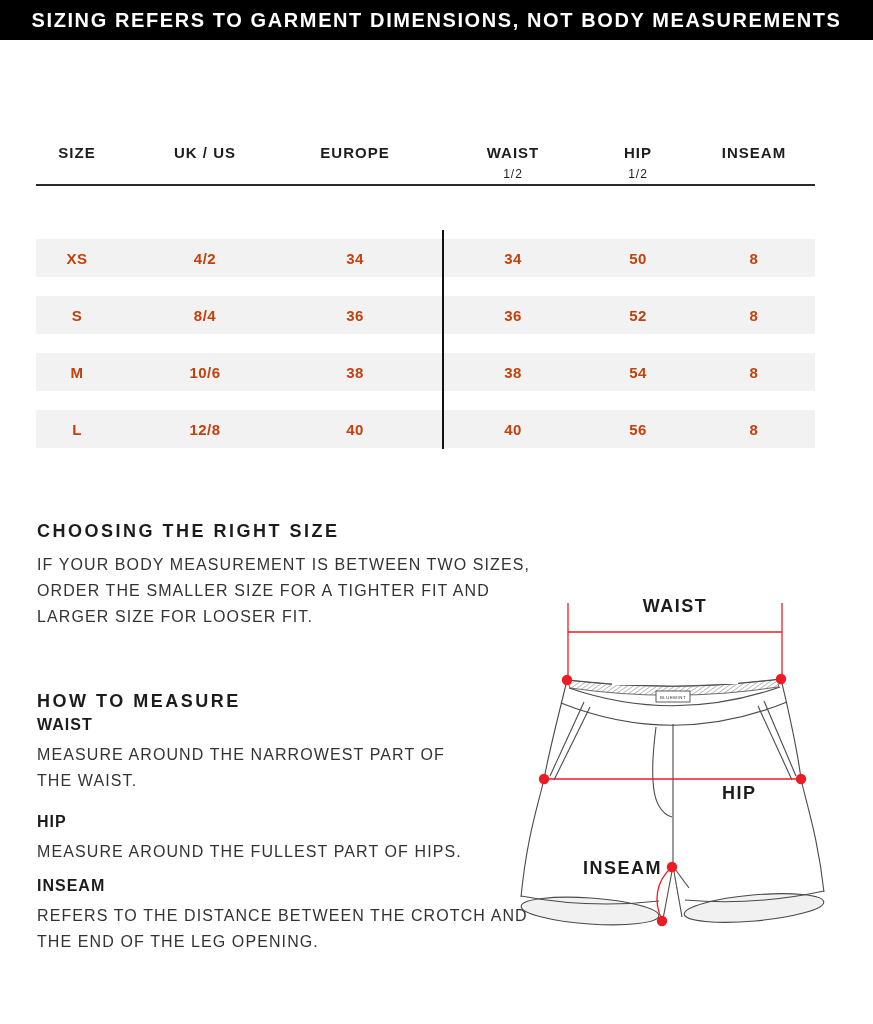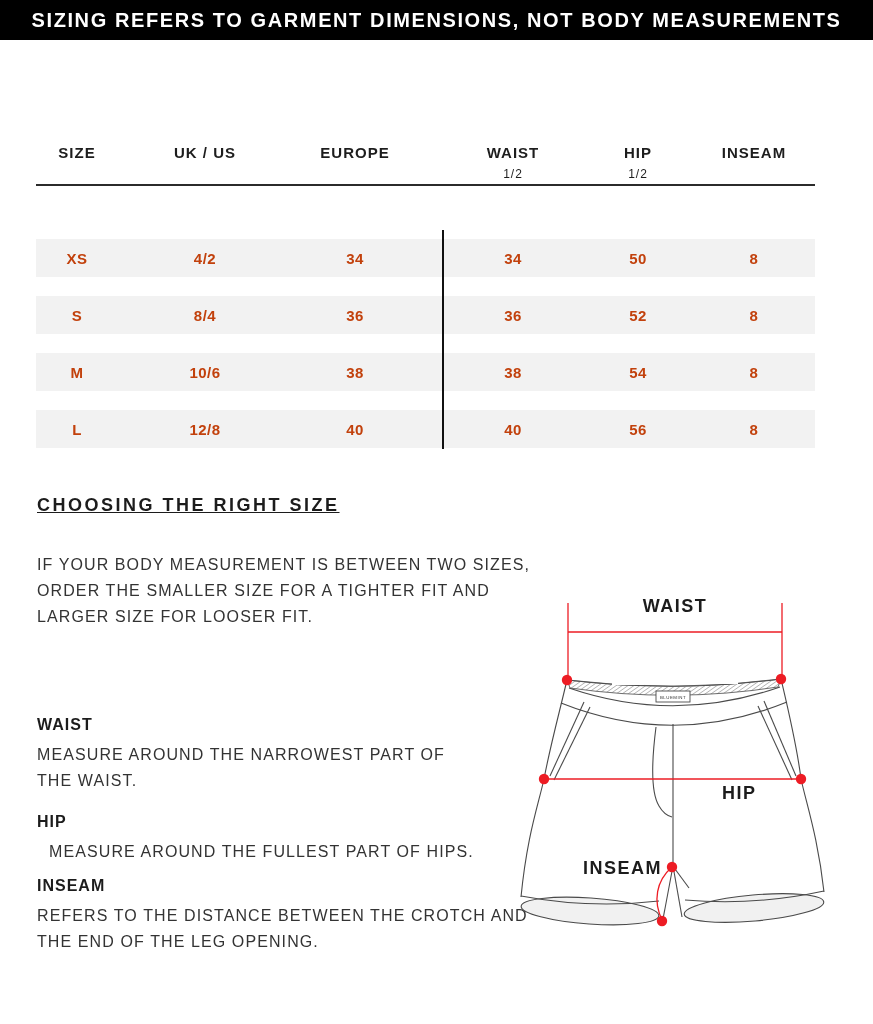--- a/index.html
+++ b/index.html
@@ -22,27 +22,27 @@
   .hsub{display:block;font-size:12px;font-weight:400;letter-spacing:1px;margin-top:3px;}
   .c0{width:82px;}.c1{width:174px;}.c2{width:126px;}.sp{width:25px;}
   .c3{width:140px;}.c4{width:110px;}.c5{width:122px;}
   .rule{position:absolute;left:36px;top:184px;width:779px;height:2px;background:#2b2b2b;}
   .trow{height:38px;background:#f2f2f2;align-items:center;}
   .r0{top:239px;}.r1{top:296px;}.r2{top:353px;}.r3{top:410px;}
   .tc{text-align:center;font-size:15px;font-weight:700;letter-spacing:.5px;color:#c2410c;}
   .vdivider{position:absolute;left:442px;top:230px;width:2px;height:219px;background:#111;}
   
   .sec-title{position:absolute;left:37px;font-size:18px;font-weight:700;letter-spacing:2.5px;color:#1c1c1c;white-space:nowrap;}
-  .t-choosing{top:480px;text-decoration:underline;}
+  .t-choosing{top:506px;}
   .t-measure{top:676px;}
   .body-text{position:absolute;left:37px;font-size:16px;font-weight:400;letter-spacing:1.1px;line-height:26px;color:#333;white-space:nowrap;}
   .b-intro{top:552px;}
   .sub-label{position:absolute;left:37px;font-size:16px;font-weight:700;letter-spacing:1px;color:#1c1c1c;}
   .l-waist{top:716px;}.b-waist{top:742px;}
-  .l-hip{top:813px;}.b-hip{top:839px;margin-left:12px;}
+  .l-hip{top:813px;}.b-hip{top:839px;}
   .l-inseam{top:877px;}.b-inseam{top:903px;}
   
   .diagram{position:absolute;left:500px;top:575px;width:350px;height:370px;}
   .dlabel{position:absolute;font-size:18px;font-weight:700;letter-spacing:1.5px;color:#1c1c1c;white-space:nowrap;}
   .dl-waist{left:605px;top:596px;width:140px;text-align:center;}
   .dl-hip{left:722px;top:783px;}
   .dl-inseam{left:583px;top:858px;}
 </style>
 </head>
 <body>
@@ -102,20 +102,21 @@
   </div>
   <div class="vdivider"></div>
 
   <h2 class="sec-title t-choosing">CHOOSING THE RIGHT SIZE</h2>
   <div class="body-text b-intro">
     <div>IF YOUR BODY MEASUREMENT IS BETWEEN TWO SIZES,</div>
     <div>ORDER THE SMALLER SIZE FOR A TIGHTER FIT AND</div>
     <div>LARGER SIZE FOR LOOSER FIT.</div>
   </div>
 
+  <h2 class="sec-title t-measure">HOW TO MEASURE</h2>
 
   <div class="sub-label l-waist">WAIST</div>
   <div class="body-text b-waist">
     <div>MEASURE AROUND THE NARROWEST PART OF</div>
     <div>THE WAIST.</div>
   </div>
 
   <div class="sub-label l-hip">HIP</div>
   <div class="body-text b-hip">
     <div>MEASURE AROUND THE FULLEST PART OF HIPS.</div>

